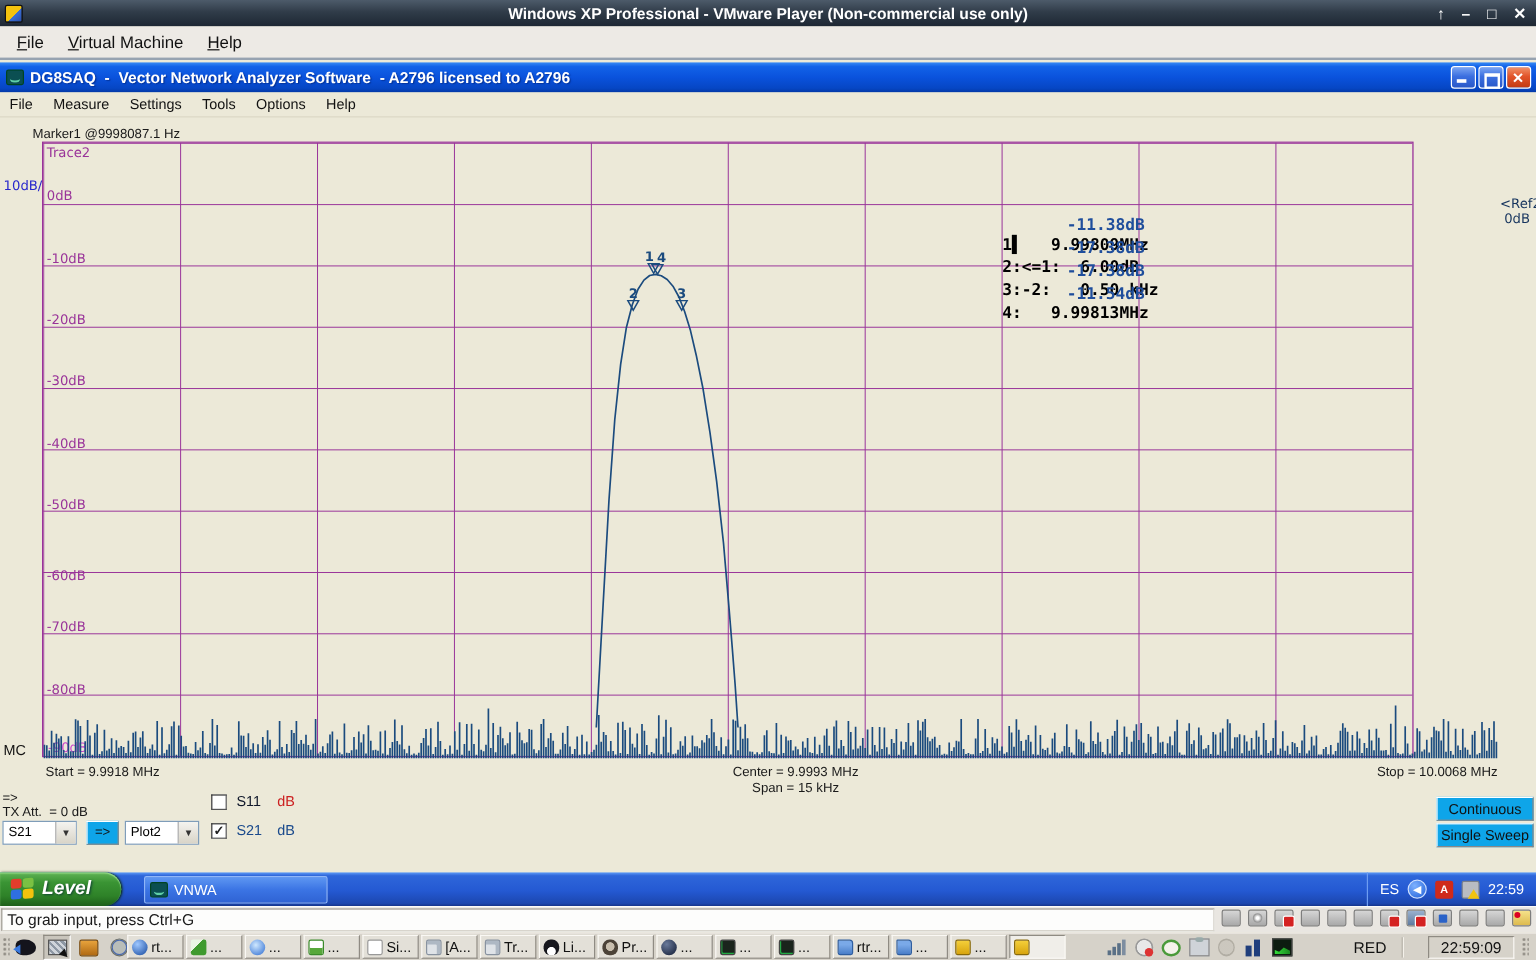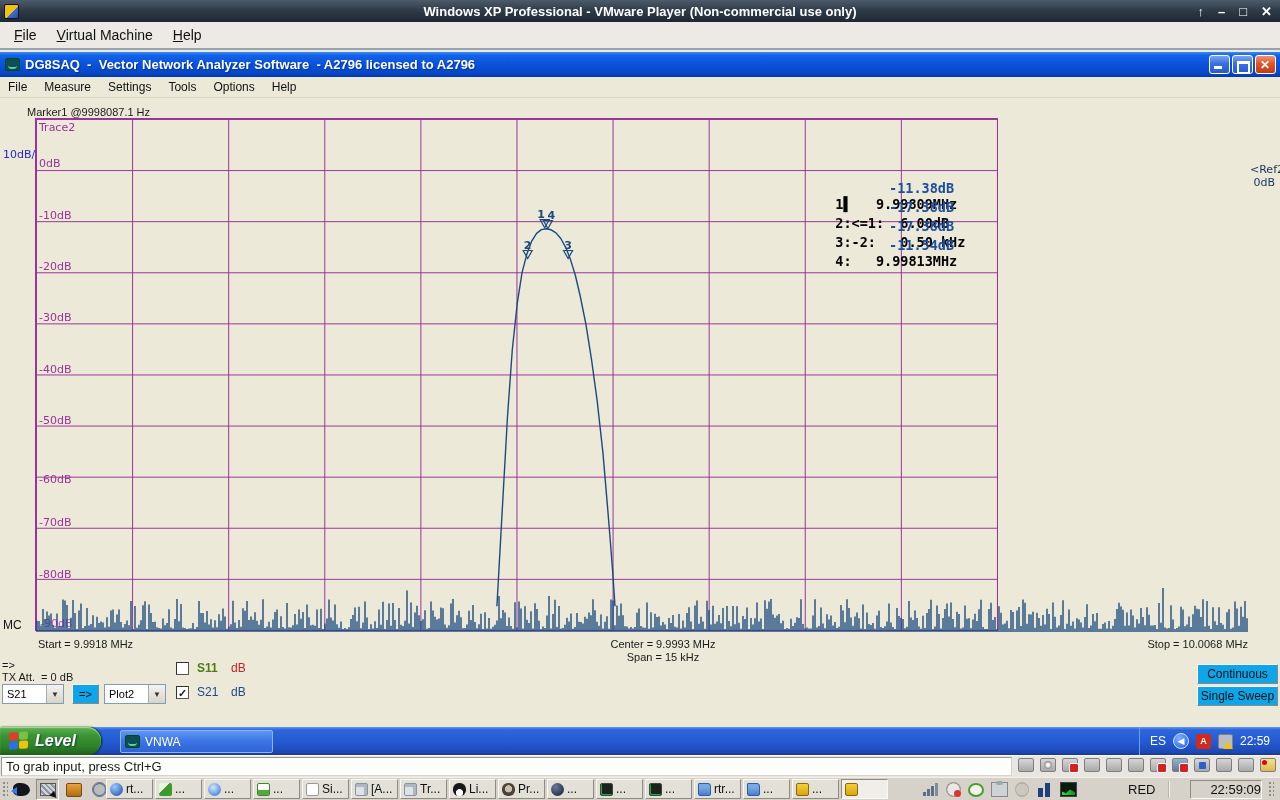--- a/index.html
+++ b/index.html
@@ -39,21 +39,21 @@
   .xpb.close::after { content:"\2715"; color:#fff; font-size:12px; font-weight:bold; position:absolute; left:4px; top:2px; }
 
   .xp-menubar { left:0; top:77px; width:1280px; height:21px; background:#ece9d8; border-bottom:1px solid #d8d4c0;
     display:flex; align-items:center; font-size:12px; color:#111; }
   .xp-menubar .mi { padding:2px 9px 2px 8px; }
 
   
   .client { left:0; top:98px; width:1280px; height:629px; background:#ece9d8; }
   .marker-header { left:27px; top:8px; font-size:11px; color:#1a1a1a; white-space:pre; }
 
-  .plot { left:35px; top:20px; width:963px; height:513px; border:1px solid #993399;
+  .plot { left:35px; top:20px; width:1143px; height:513px; border:1px solid #993399;
     background-image:
       linear-gradient(#993399 1px, transparent 1px),
       linear-gradient(90deg,#993399 1px, transparent 1px);
     background-size:100% 10%, 10% 100%; }
   .plot .lab { position:absolute; font-size:11px; color:#993399; font-family:"DejaVu Sans", sans-serif; }
   .ylab { position:absolute; left:3px; font-size:11px; color:#993399; font-family:"DejaVu Sans", sans-serif; }
   #trace-svg { position:absolute; left:0; top:0; }
 
   .readout { position:absolute; left:718px; top:61px; width:470px;
     font-family:"DejaVu Sans Mono", monospace; font-size:13.5px; font-weight:bold; }
@@ -84,21 +84,21 @@
   .btn-xp { background:#0ea5e9; border:1px solid #888; border-top-color:#fff; border-left-color:#fff;
     box-shadow:1px 1px 0 #6a6a5a inset 0 0; font-size:11px; display:flex; align-items:center; justify-content:center; color:#111; }
   .assign-btn { left:72px; top:586px; width:27px; height:20px; }
   .cont-btn   { left:1197px; top:566px; width:81px; height:20px; font-size:12px; }
   .sweep-btn  { left:1197px; top:588px; width:81px; height:20px; font-size:12px; }
 
   .chk { width:13px; height:13px; background:#fff; border:1px solid #555; border-top-color:#333; border-left-color:#333;
     font-size:11px; line-height:12px; text-align:center; color:#222; font-weight:bold; }
   .chk-s11 { left:176px; top:564px; }
   .chk-s21 { left:176px; top:588px; }
-  .s11-lab { left:197px; top:563px; color:#4d7c0f; font-size:12px;font-weight:bold; }
+  .s11-lab { left:197px; top:563px; color:#0f172a; font-size:12px; }
   .s21-lab { left:197px; top:587px; color:#1a4a8c; font-size:12px; }
   .db1-lab { left:231px; top:563px; color:#cc2020; font-size:12px; }
   .db2-lab { left:231px; top:587px; color:#1a4a8c; font-size:12px; }
 
   .statusbar { left:0; top:611px; width:1280px; height:18px; border-top:1px solid #b8b49e; background:#ece9d8;
     font-size:12px; color:#111; padding:2px 0 0 4px; }
 
   
   .xp-taskbar { left:0; top:727px; width:1280px; height:28px;
     background:linear-gradient(180deg,#5f9bf6 0%,#2e66da 10%,#2459d2 55%,#1c47b0 92%,#15358c 100%); }
@@ -175,21 +175,21 @@
   .t-clip { background:#cfd3d8; border:1px solid #888; }
   .t-clip::after { content:""; position:absolute; left:4px; top:-2px; width:7px; height:4px; background:#9aa; border-radius:2px; }
   .t-vol { background:radial-gradient(circle,#c9c5bc 55%,#a8a49a 60%); border-radius:50%; width:14px; opacity:.8; }
   .t-eq i { position:absolute; bottom:0; width:5px; background:#1f3e7c; }
   .t-eq i:nth-child(1){left:2px;height:9px;} .t-eq i:nth-child(2){left:9px;height:14px;}
   .t-net { background:#0c1c10; border:1px solid #444; }
   .t-net::after { content:""; position:absolute; left:1px; bottom:1px; width:13px; height:6px; background:linear-gradient(90deg,#35e03a,#1a8a20); clip-path:polygon(0 100%,0 40%,30% 70%,60% 10%,100% 55%,100% 100%); }
   .h-red { position:absolute; left:1128px; top:4px; font-size:13px; color:#111; }
   .h-sep { position:absolute; top:3px; width:2px; height:17px; border-left:1px solid #b8b4ab; border-right:1px solid #f4f1ea; }
   .h-clock { position:absolute; left:1190px; top:2px; width:72px; height:19px; border:1px solid #8f8b83; border-bottom-color:#faf8f4; border-right-color:#faf8f4;
-    font-size:13px; color:#111; text-align:right; padding-top:1px; }
+    font-size:13px; color:#111; text-align:center; padding-top:1px; }
   .h-grip { position:absolute; left:1268px; top:3px; width:6px; height:16px;
     background-image:radial-gradient(circle,#8f8b83 1px,transparent 1.3px); background-size:4px 4px; }
 </style>
 </head>
 <body>
 
 <div class="screen">
 
   <div class="abs vmw-titlebar">
     <div class="vmw-logo"></div>

